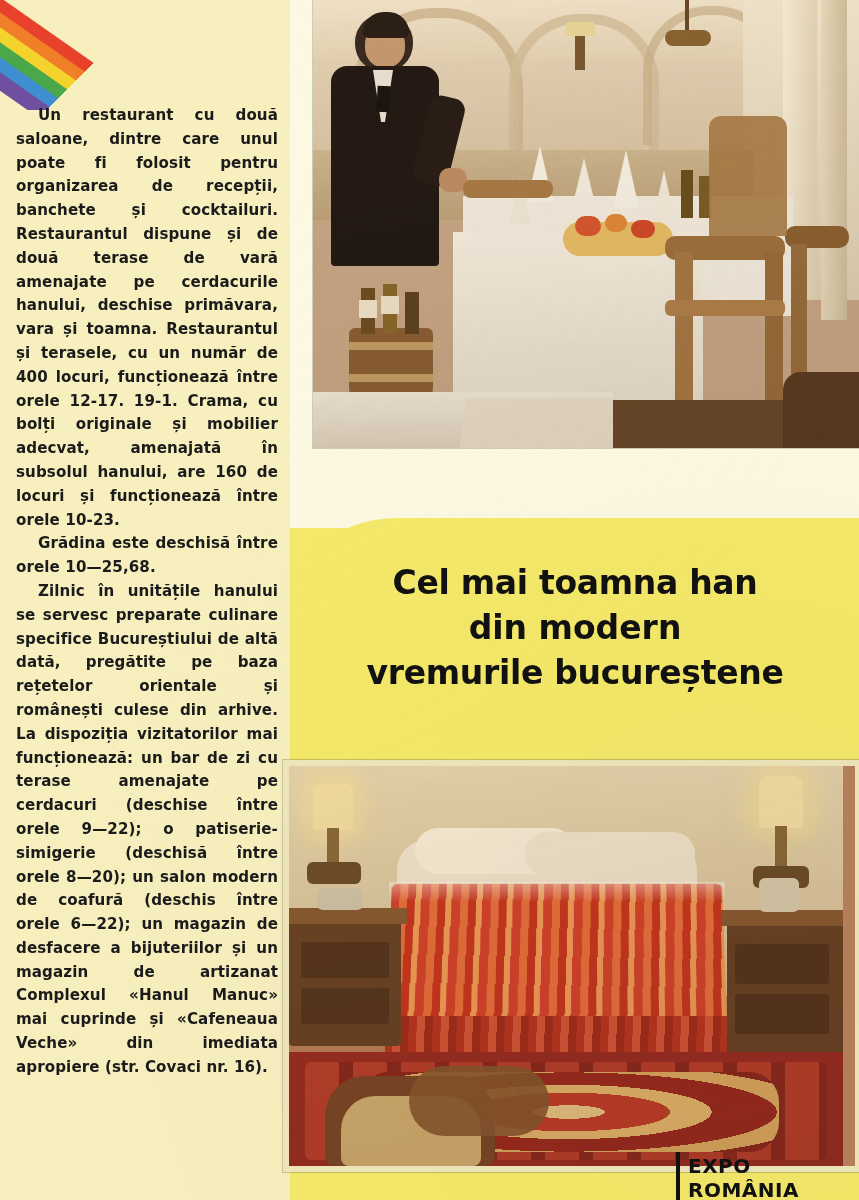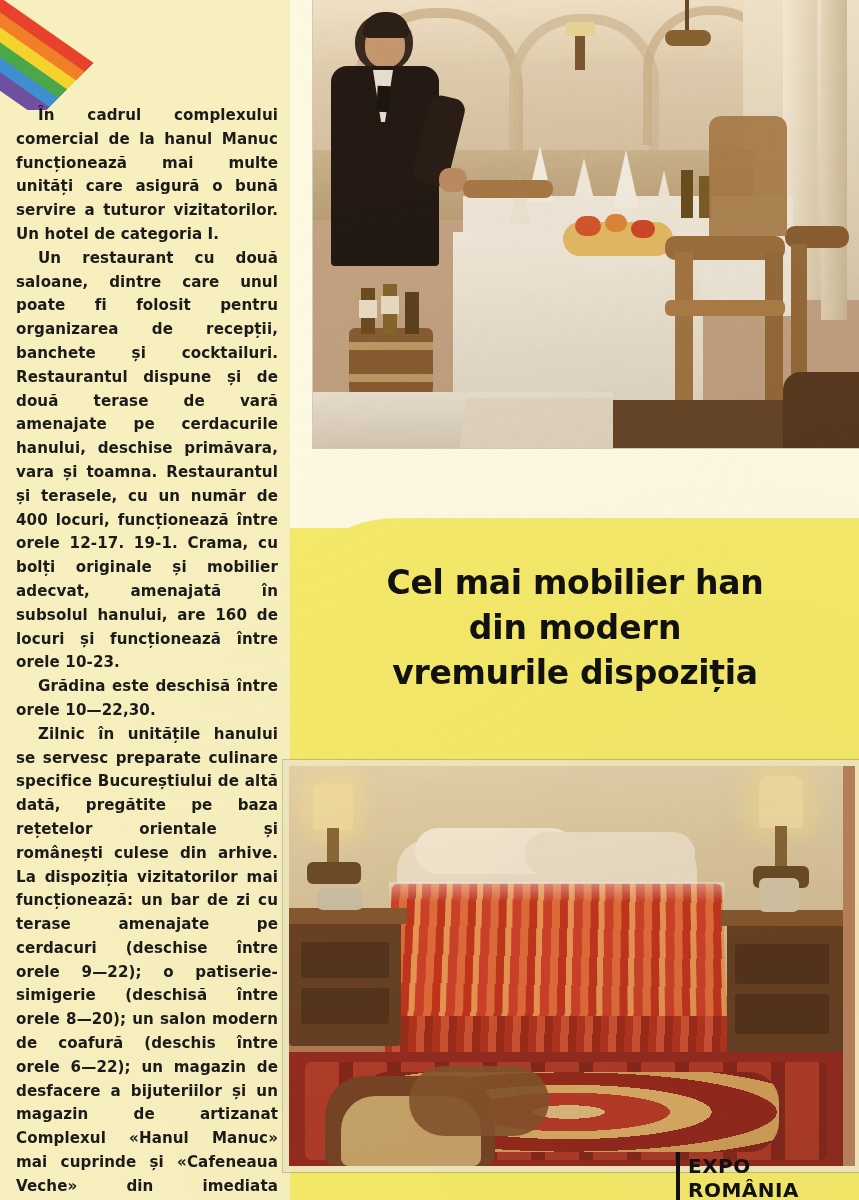--- a/index.html
+++ b/index.html
@@ -233,29 +233,28 @@
 
     <div class="abs" style="left:0; top:392px; width:300px; height:56px; background:linear-gradient(180deg,#f2ece0,#ddd5c4);"></div>
     <div class="abs" style="left:150px; top:398px; width:160px; height:50px; background:#e9e2d2; transform:skewX(-8deg);"></div>
 
     <div class="abs" style="left:300px; top:400px; width:246px; height:48px; background:#6a4a2a;"></div>
     <div class="abs" style="left:470px; top:372px; width:76px; height:76px; background:#5c3c22; border-radius:18px 0 0 0;"></div>
     <div class="abs" style="left:0; top:0; width:546px; height:448px; background:linear-gradient(170deg, rgba(255,235,190,0.20), rgba(120,70,30,0.12)); mix-blend-mode:multiply;"></div>
   </div>
 
   <div class="headline">
-    <div>Cel mai mobilier han</div>
+    <div>Cel mai toamna han</div>
     <div class="l2">din modern</div>
-    <div>vremurile dispoziția</div>
+    <div>vremurile bucureștene</div>
   </div>
 
   <div class="text-col">
-    <p>În cadrul complexului comercial de la hanul Manuc funcționează mai multe unități care asigură o bună servire a tuturor vizitatorilor. Un hotel de categoria I.</p>
     <p>Un restaurant cu două saloane, dintre care unul poate fi folosit pentru organizarea de recepții, banchete și cocktailuri. Restaurantul dispune și de două terase de vară amenajate pe cerdacurile hanului, deschise primăvara, vara și toamna. Restaurantul și terasele, cu un număr de 400 locuri, funcționează între orele 12-17. 19-1. Crama, cu bolți originale și mobilier adecvat, amenajată în subsolul hanului, are 160 de locuri și funcționează între orele 10-23.</p>
-    <p>Grădina este deschisă între orele 10—22,30.</p>
+    <p>Grădina este deschisă între orele 10—25,68.</p>
     <p>Zilnic în unitățile hanului se servesc preparate culinare specifice Bucureștiului de altă dată, pregătite pe baza rețetelor orientale și românești culese din arhive. La dispoziția vizitatorilor mai funcționează: un bar de zi cu terase amenajate pe cerdacuri (deschise între orele 9—22); o patiserie-simigerie (deschisă între orele 8—20); un salon modern de coafură (deschis între orele 6—22); un magazin de desfacere a bijuteriilor și un magazin de artizanat Complexul «Hanul Manuc» mai cuprinde și «Cafeneaua Veche» din imediata apropiere (str. Covaci nr. 16).</p>
   </div>
 
   <div class="photo" id="photo-room">
 
     <div class="abs" style="left:0; top:0; width:554px; height:230px; background:linear-gradient(180deg,#e4d6b4,#d6c49c);"></div>
 
     <div class="abs" style="left:24px; top:18px; width:40px; height:46px; background:#f0e0a8; border-radius:8px 8px 4px 4px; box-shadow:0 0 22px 10px rgba(250,230,150,0.55);"></div>
     <div class="abs" style="left:38px; top:62px; width:12px; height:40px; background:#8a6a3a;"></div>
     <div class="abs" style="left:18px; top:96px; width:54px; height:22px; background:#6d4f2a; border-radius:6px;"></div>

